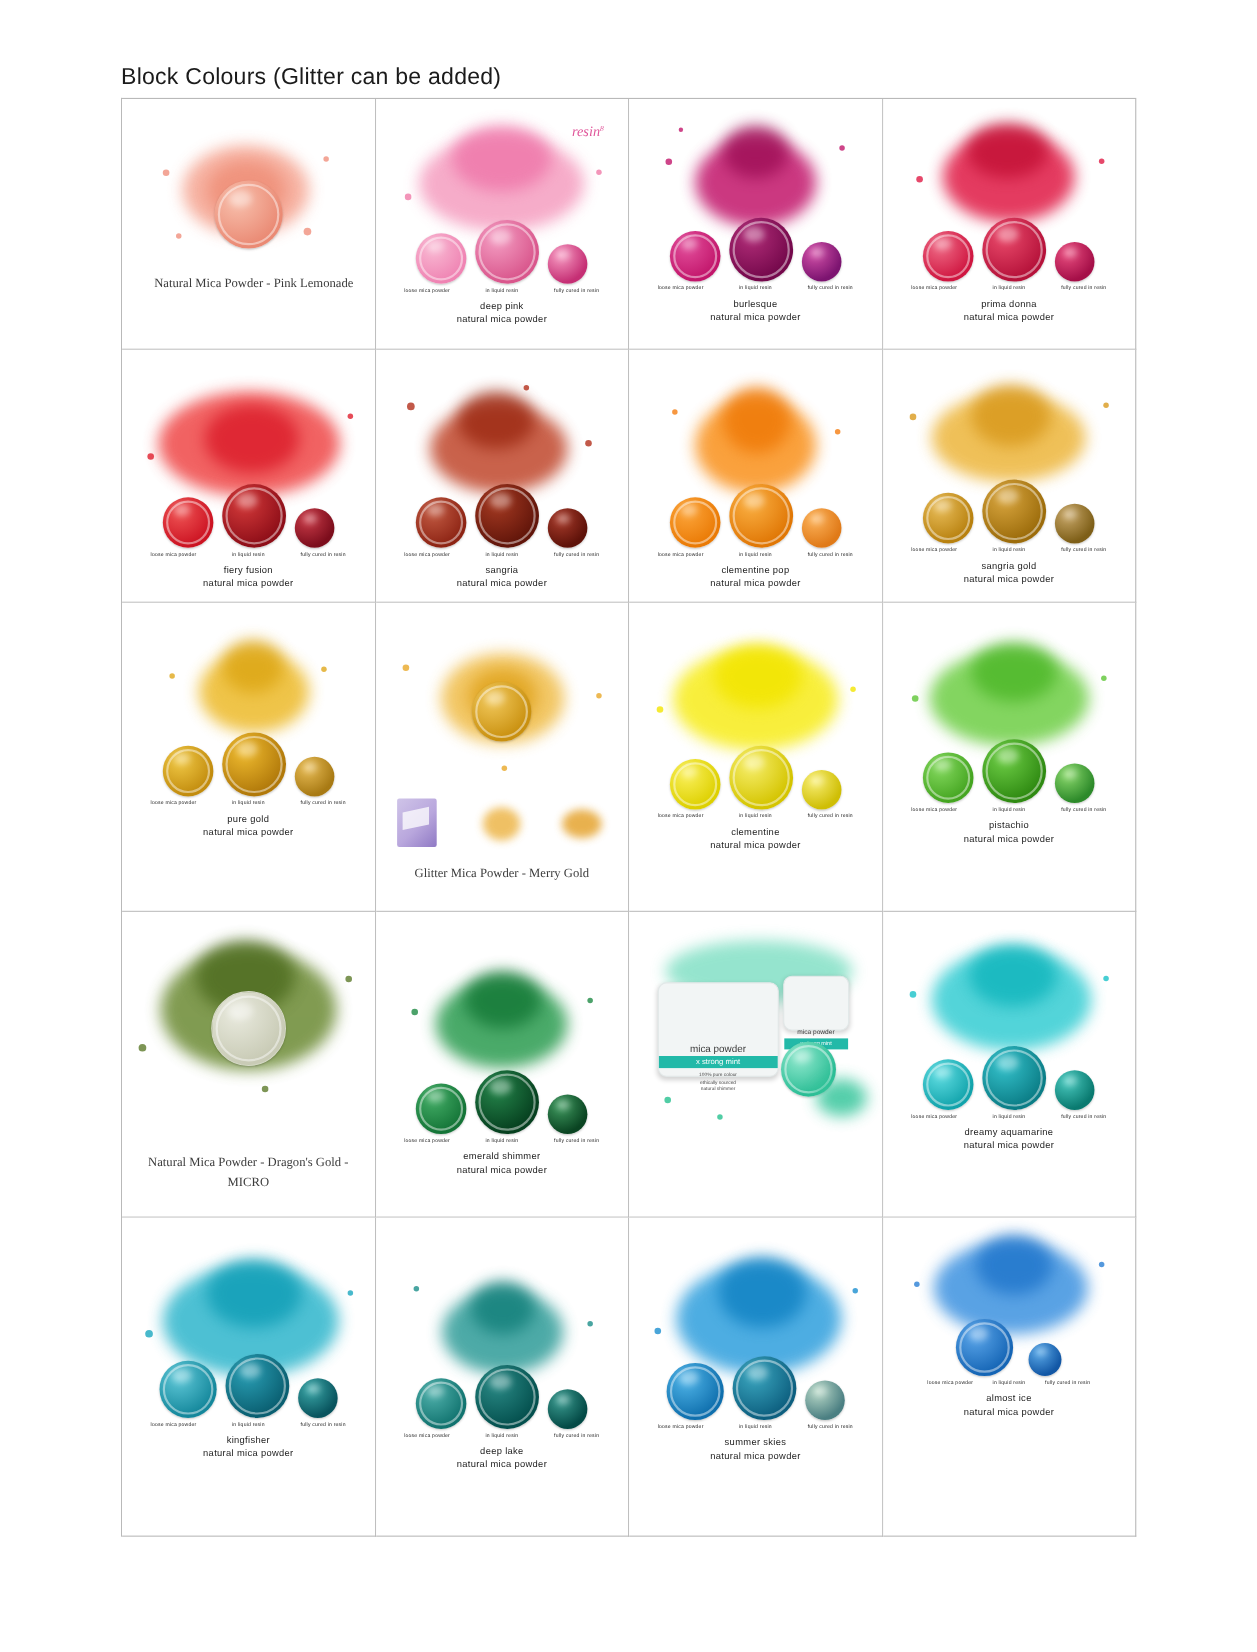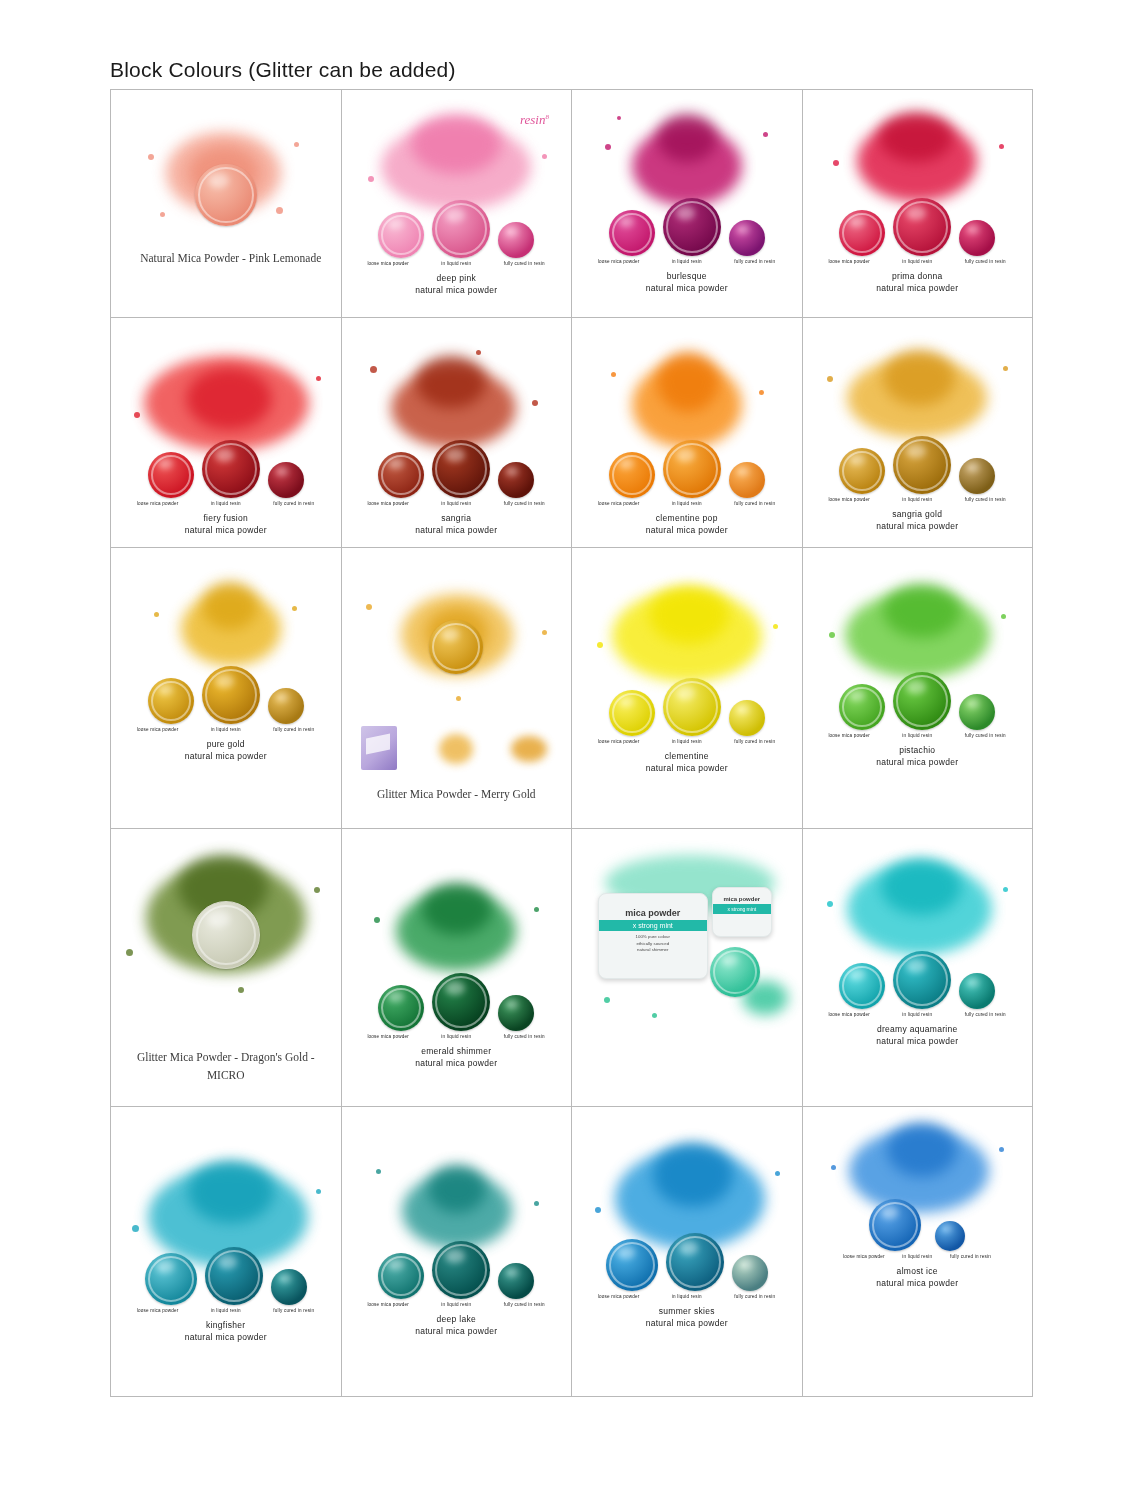--- a/index.html
+++ b/index.html
@@ -164,21 +164,21 @@
     border-radius: 8px;
     background: #f2f5f5;
     box-shadow: 0 2px 5px rgba(0,0,0,.18);
     border: 1px solid #e2e8e8;
   }
   .tub-label {
     position: absolute;
     left: 0; right: 0;
     text-align: center;
   }
-  .tub-brand { font-size: 9px; color: #3a3a3a; font-weight: bold; }
+  .tub-brand { font-size: 9px; color: #3a3a3a; font-weight: normal; margin-top: 40px; }
   .tub-band {
     background: #22b9a8;
     color: #fff;
     font-size: 7px;
     padding: 2px 0;
     margin-top: 2px;
   }
   .tub-sub { font-size: 4.4px; color: #4a4a4a; margin-top: 3px; line-height: 1.5; }
   .micro-thumbs {
     display: flex;
@@ -606,21 +606,21 @@
         <div class="speck" style="left:8px;top:100px;width:7px;height:7px;background:#5d7a2a;"></div>
         <div class="speck" style="left:196px;top:38px;width:6px;height:6px;background:#5d7a2a;"></div>
         <div class="speck" style="left:120px;top:138px;width:6px;height:6px;background:#5d7a2a;"></div>
       </div>
       <div class="jars" style="margin-top:-96px;">
         <div class="jar big" style="background:radial-gradient(circle at 34% 30%, #e9eade, #c9cbb6 70%);width:66px;height:66px;border:1px solid #d6d8c8;">
             <div class="rim"></div>
             <div class="gloss"></div>
           </div>
       </div>
-      <div class="serif-caption" style="margin-top:80px;">Glitter Mica Powder - Dragon's Gold - MICRO</div>
+      <div class="serif-caption" style="margin-top:80px;">Natural Mica Powder - Dragon's Gold - MICRO</div>
     </div>
   </div>
 
   <div class="cell r4">
     <div class="swatch" style="top:50px;">
       <div class="splat">
         <div class="blob" style="left:40px;top:12px;width:120px;height:80px;background:#2b9c50;"></div>
         <div class="blob" style="left:66px;top:4px;width:70px;height:52px;background:#167a38 ;"></div>
         <div class="speck" style="left:18px;top:38px;width:6px;height:6px;background:#1f8b45;"></div>
         <div class="speck" style="left:178px;top:28px;width:5px;height:5px;background:#1f8b45;"></div>
@@ -709,21 +709,21 @@
         <span>fully cured in resin</span>
       </div>
       <div class="caption">
         <span class="nm">dreamy aquamarine</span>
         <span class="nm">natural mica powder</span>
       </div>
     </div>
   </div>
 
   <div class="cell r5">
-    <div class="swatch" style="top:50px;justify-content:space-between;">
+    <div class="swatch" style="top:34px;justify-content:space-between;">
       <div class="splat" style="height:130px;">
         <div class="blob" style="left:22px;top:10px;width:160px;height:100px;background:#2fb6cc;"></div>
         <div class="blob" style="left:62px;top:4px;width:86px;height:62px;background:#129fb7;"></div>
         <div class="speck" style="left:6px;top:68px;width:7px;height:7px;background:#1aa8bf;"></div>
         <div class="speck" style="left:190px;top:32px;width:5px;height:5px;background:#1aa8bf;"></div>
       </div>
       <div class="jars" style="margin-top:-48px;">
         <div class="jar small" style="background:radial-gradient(circle at 34% 30%, #5fc8d8, #14879b 70%);width:52px;height:52px;">
             <div class="rim"></div>
             <div class="gloss"></div>

